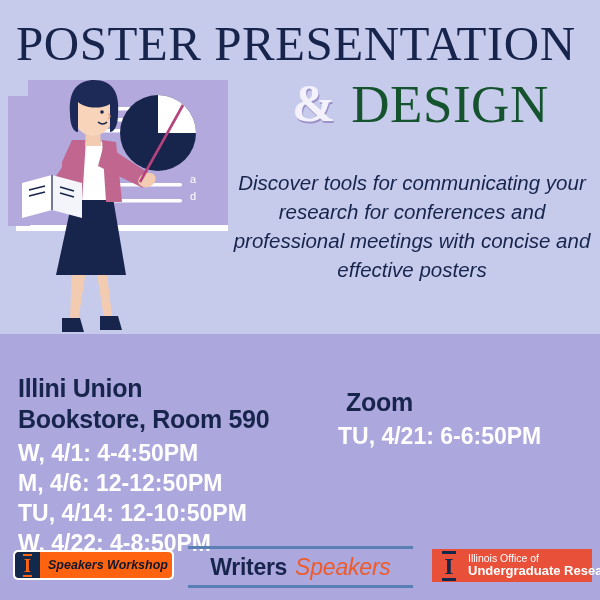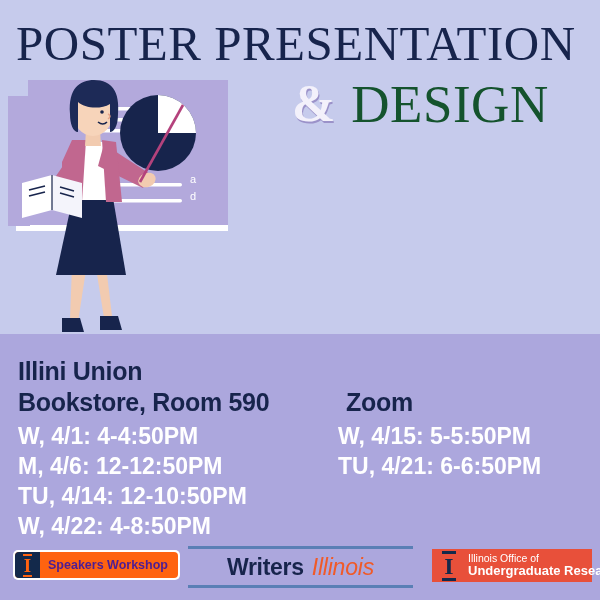--- a/index.html
+++ b/index.html
@@ -51,21 +51,21 @@
   .illus svg{display:block;}
 
   
   .sched{position:absolute;left:18px;top:356px;width:566px;}
   .col{position:absolute;top:0;}
   .col-left{left:0;width:320px;}
   .col-right{left:320px;width:250px;}
   .venue{
     font-family:"Liberation Sans",sans-serif;
     font-weight:bold;font-size:25px;line-height:31px;
-    color:#17244c;letter-spacing:-0.3px;
+    color:#17244c;letter-spacing:-0.3px;margin-top:17px;
   }
   .times{margin-top:3px;}
   .time-line{
     font-family:"Liberation Sans",sans-serif;
     font-size:23px;line-height:30px;color:#ffffff;font-weight:700;
   }
   .col-right .venue{font-size:25px;}
 
   
   .footer{position:absolute;left:0;top:548px;width:600px;height:46px;}
@@ -84,21 +84,21 @@
     display:flex;align-items:center;justify-content:center;flex:none;
   }
   .iglyph{
     font-family:"Liberation Serif",serif;font-weight:bold;
     color:#ff6310;font-size:19px;line-height:19px;
     border-top:2px solid #ff6310;border-bottom:2px solid #ff6310;
     padding:0 1px;
   }
   .sw-text{
     font-family:"Liberation Sans",sans-serif;font-weight:bold;
-    font-size:12.5px;color:#4c1d95;padding:0 10px 0 8px;white-space:nowrap;
+    font-size:12.5px;color:#0f172a;padding:0 4px 0 8px;white-space:nowrap;font-style:italic;
   }
 
   .logo-writers{
     position:absolute;left:188px;top:-2px;width:225px;height:42px;
     border-top:3px solid #5a7fb5;border-bottom:3px solid #5a7fb5;
     display:flex;align-items:center;justify-content:center;box-sizing:border-box;
   }
   .ww-writers{
     font-family:"Liberation Sans",sans-serif;font-weight:bold;
     font-size:23px;color:#17244c;letter-spacing:-0.3px;text-align:center;
@@ -195,20 +195,21 @@
       <path d="M108 44 q4 2 0 5" stroke="#e8a58a" stroke-width="1.4" fill="none"></path>
     </svg>
   </div>
 
   <div class="title1">POSTER PRESENTATION</div>
   <div class="title2row">
     <span class="amp">&amp;</span>
     <span class="design">DESIGN</span>
   </div>
 
+  <div class="desc">Discover tools for communicating your research for conferences and professional meetings with concise and effective posters</div>
 
   <div class="sched">
 
     <div class="col col-left">
       <div class="venue">
         <div>Illini Union</div>
         <div>Bookstore, Room 590</div>
       </div>
       <div class="times">
         <div class="time-line">W, 4/1: 4-4:50PM</div>
@@ -216,41 +217,40 @@
         <div class="time-line">TU, 4/14: 12-10:50PM</div>
         <div class="time-line">W, 4/22: 4-8:50PM</div>
       </div>
     </div>
 
     <div class="col col-right">
       <div class="venue" style="margin-top:31px;margin-left:8px;">
         <div>Zoom</div>
       </div>
       <div class="times">
-        <div class="time-line">W, 4/15: 5-5:50PM</div>
         <div class="time-line">TU, 4/21: 6-6:50PM</div>
       </div>
     </div>
 
   </div>
 
   <div class="footer">
 
     <div class="logo-speakers">
       <div class="sw-inner">
         <span class="ibox">
           <span class="iglyph">I</span>
         </span>
         <span class="sw-text">Speakers Workshop</span>
       </div>
     </div>
 
     <div class="logo-writers">
       <span class="ww-writers">Writers</span>
-      <span class="ww-workshop">Illinois</span>
+      <span class="ww-workshop">Speakers</span>
     </div>
 
     <div class="logo-iour">
       <span class="iour-ibox">
         <span class="iour-glyph">I</span>
       </span>
       <span class="iour-text">
         <div class="iour-l1">Illinois Office of</div>
         <div class="iour-l2">Undergraduate Research</div>
       </span>

